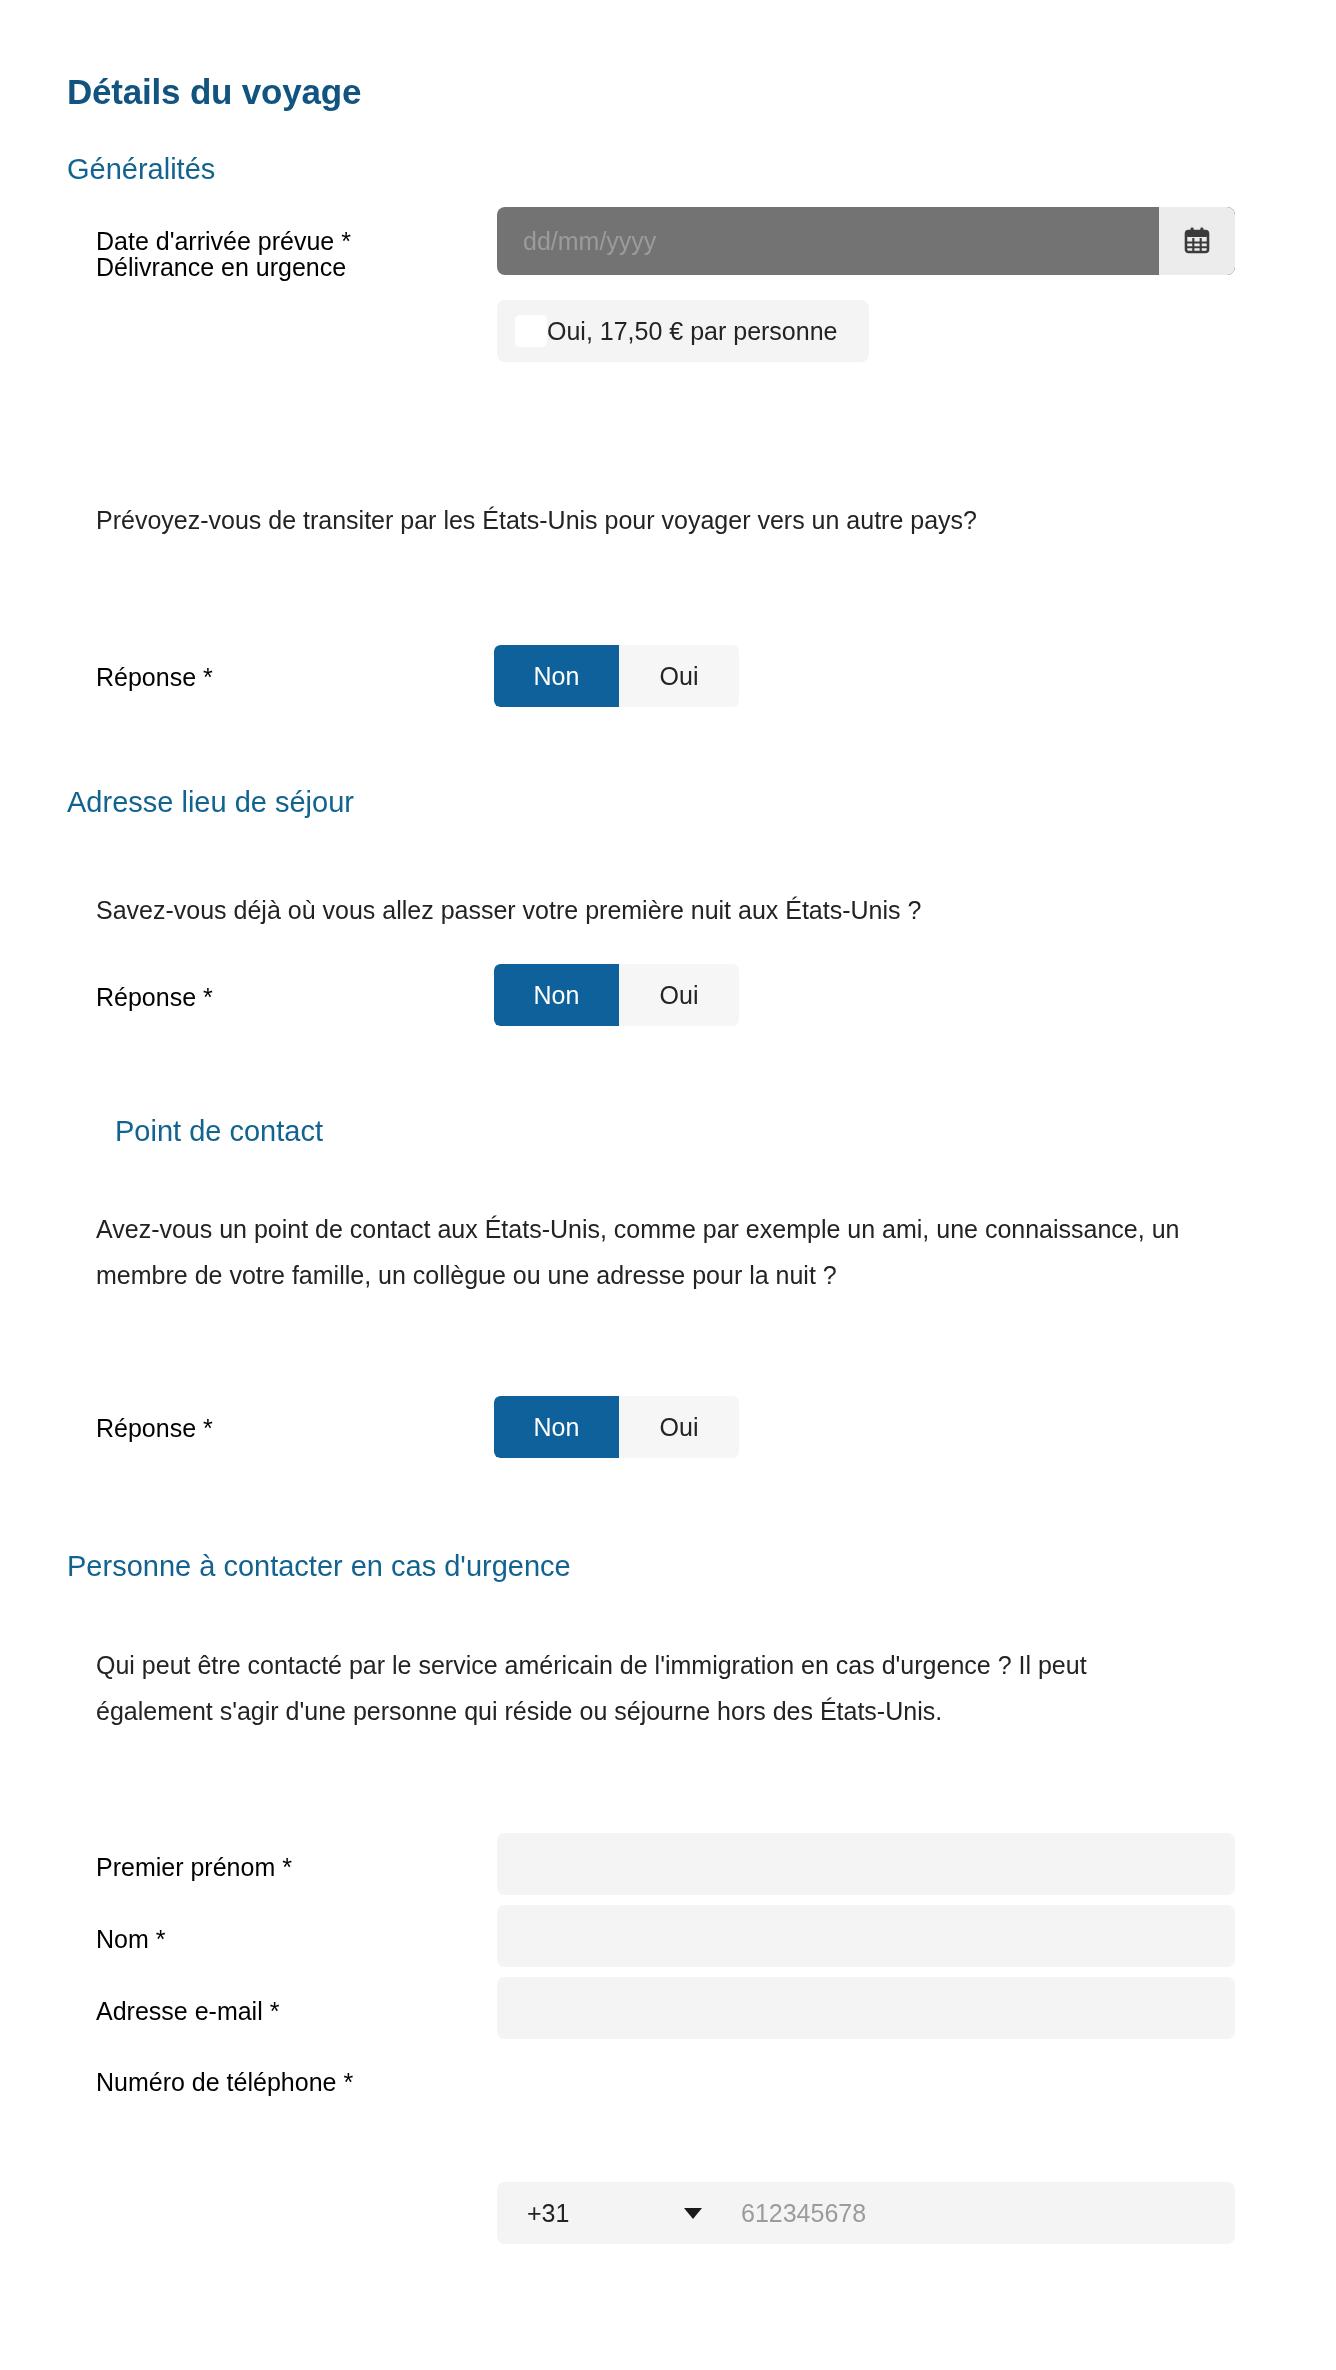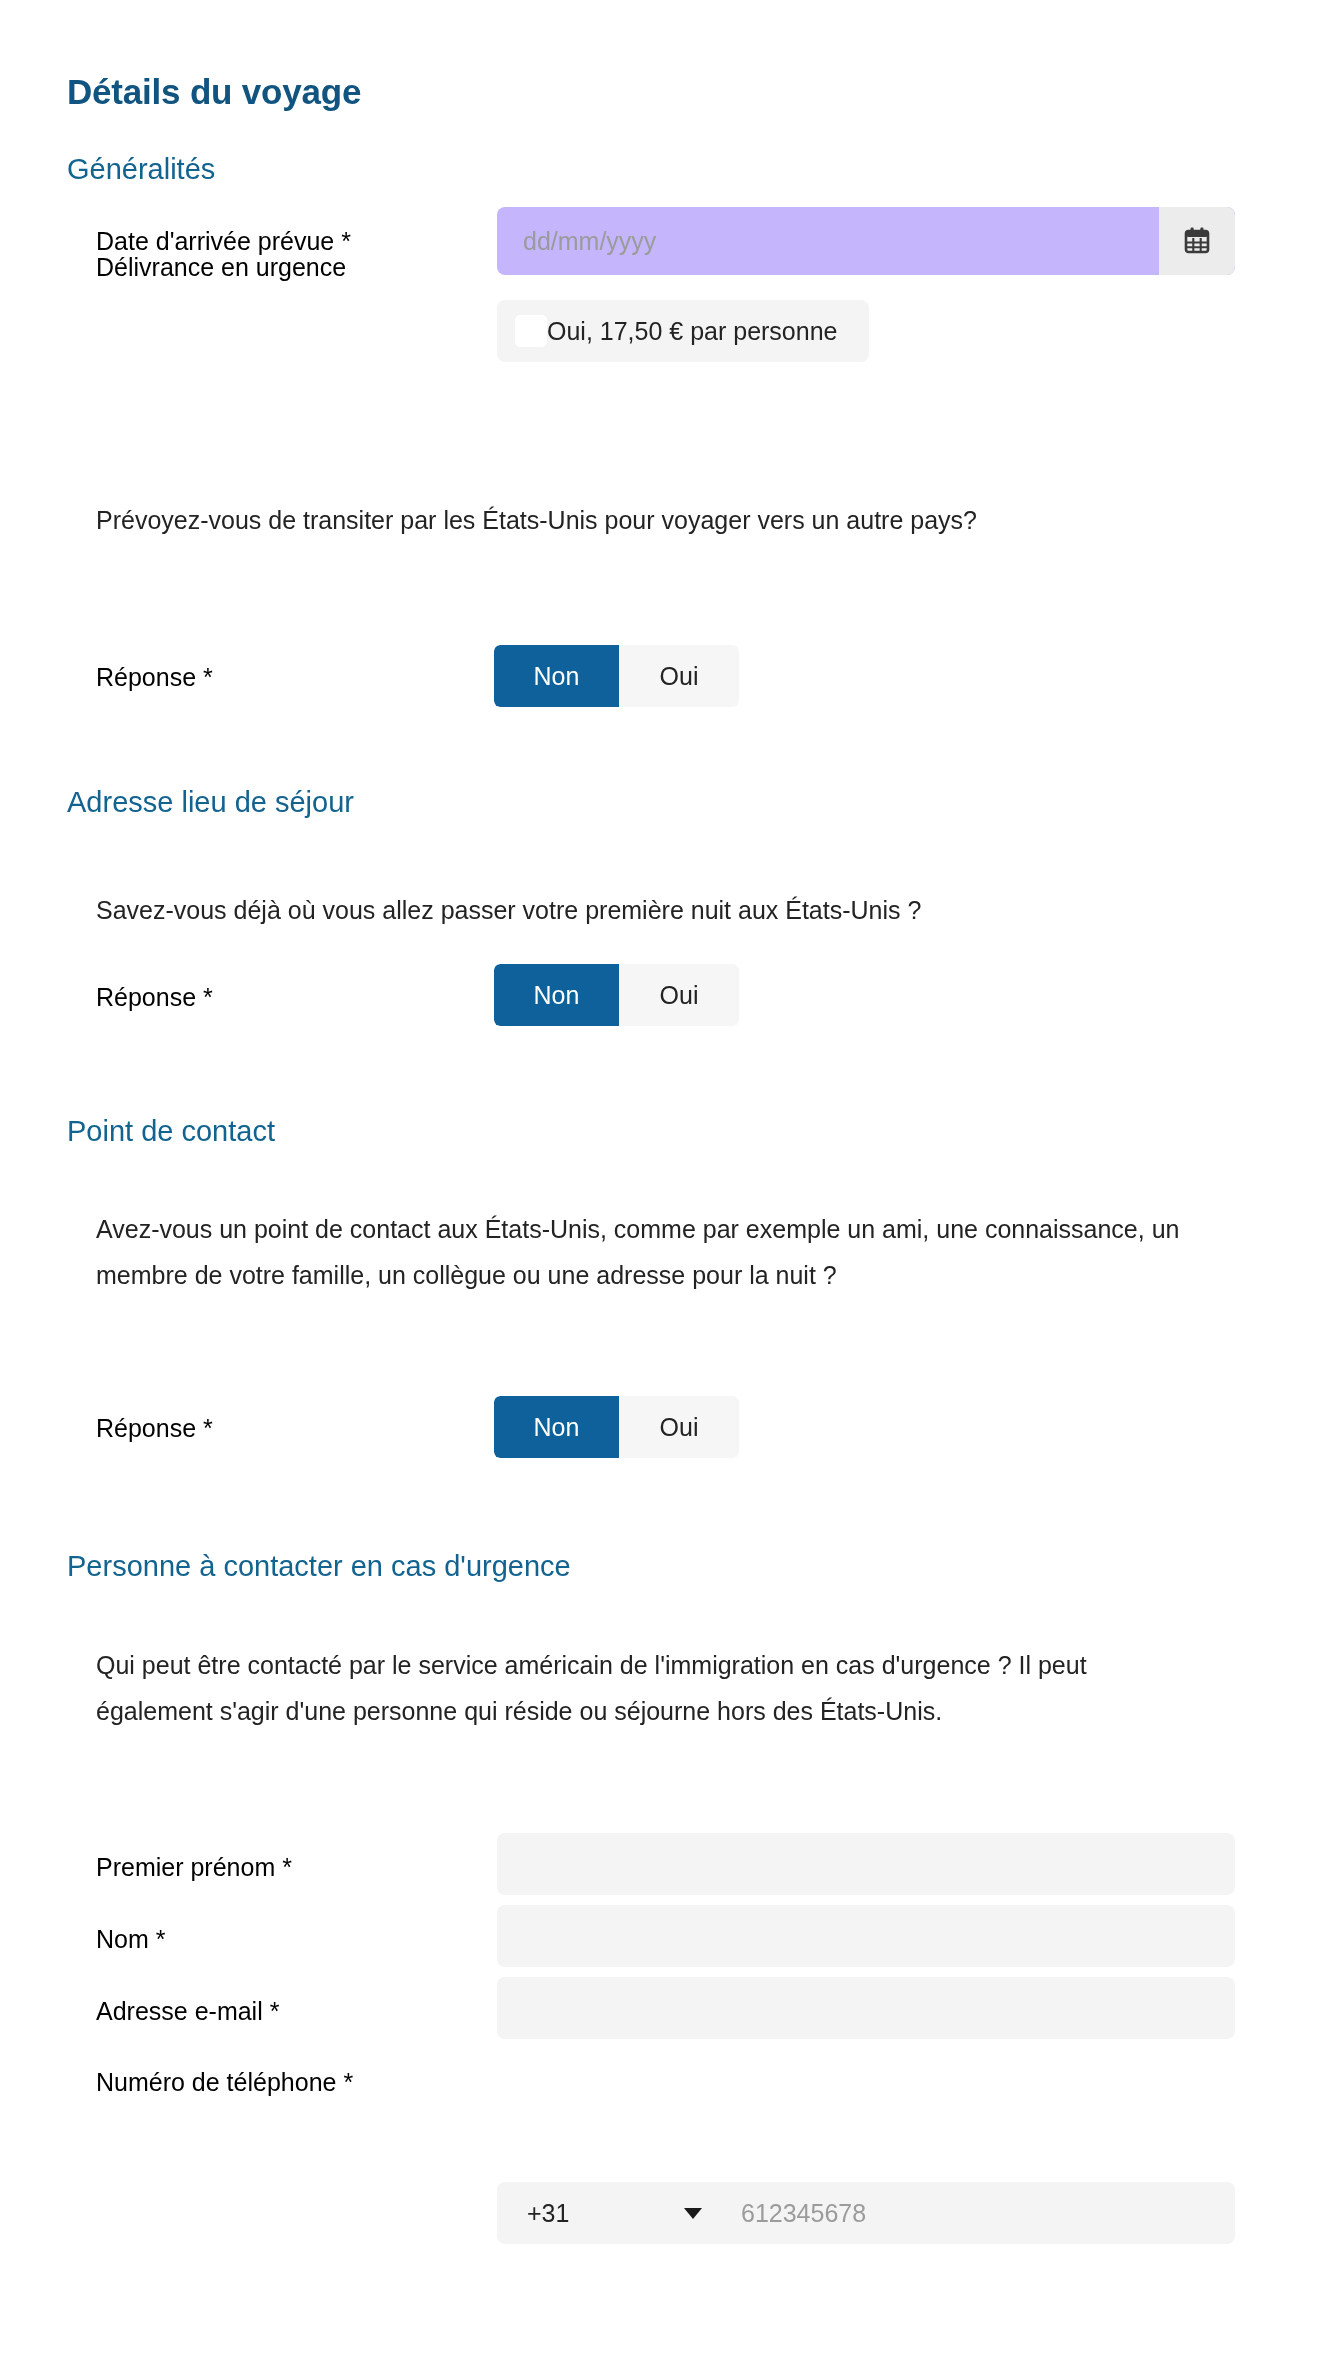--- a/index.html
+++ b/index.html
@@ -39,21 +39,21 @@
     position: absolute;
     left: 67px;
     font-size: 29px;
     font-weight: normal;
     color: #12638f;
     line-height: 36px;
     white-space: nowrap;
   }
   #sec-generalites { top: 127px; }
   #sec-premier-lieu { top: 760px; }
-  #sec-point-contact { top: 1089px; }
+  #sec-point-contact { top: 1089px; margin-left: 48px; }
   #sec-personne-urgence { top: 1524px; }
 
   
   .question {
     position: absolute;
     left: 96px;
     width: 1110px;
     font-size: 25px;
     color: #232323;
     line-height: 46px;
@@ -74,21 +74,21 @@
   }
 
   
   #row-date-label { top: 212px; }
   #date-wrap {
     position: absolute;
     left: 497px;
     top: 207px;
     width: 738px;
     height: 68px;
-    background: #c4b5fd;
+    background: #737373;
     border-radius: 8px;
     display: flex;
     align-items: center;
     overflow: hidden;
   }
   #date-input {
     flex: 1 1 auto;
     height: 68px;
     background: transparent;
     border: none;

